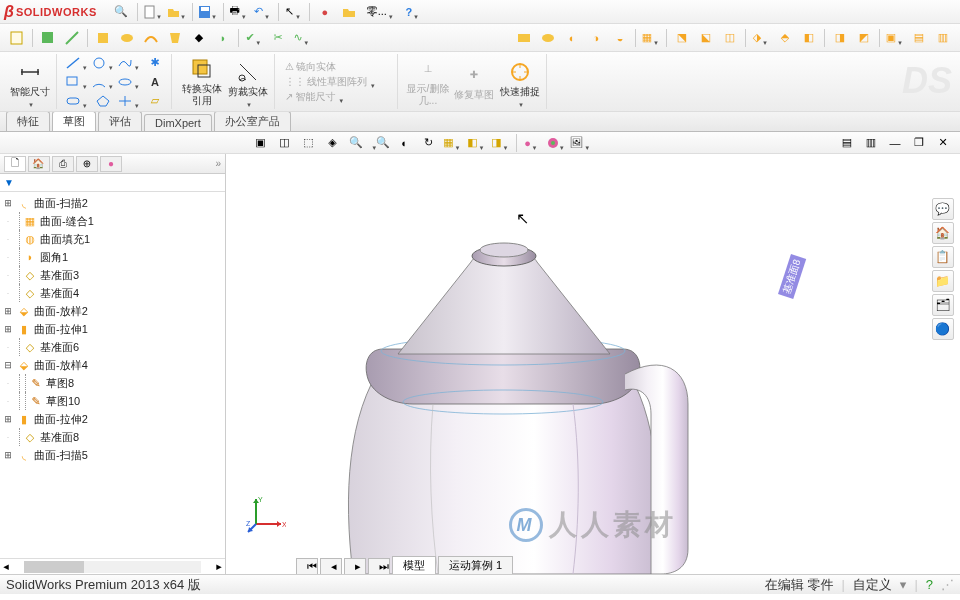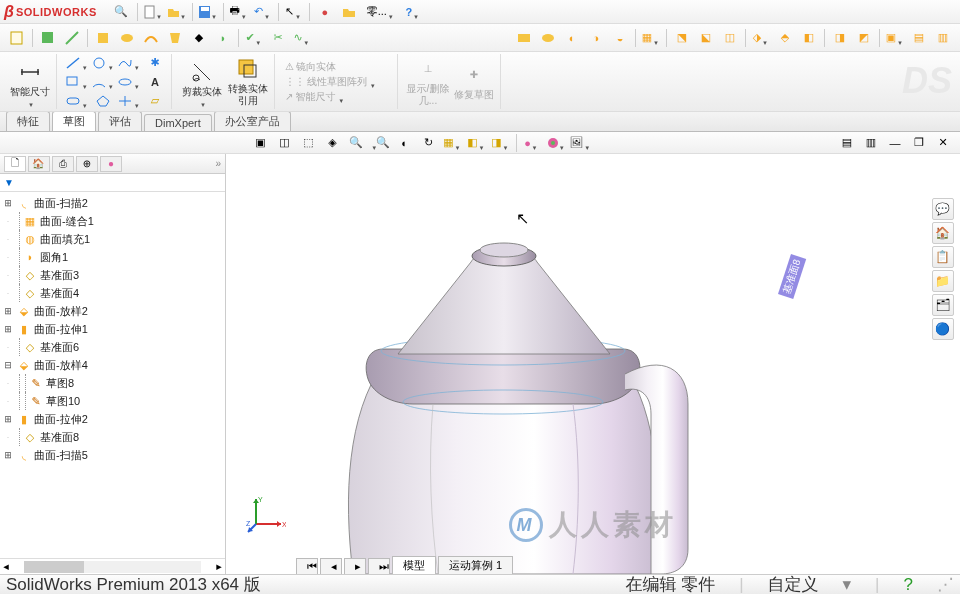--- a/index.html
+++ b/index.html
@@ -81,21 +81,21 @@
 .bottom-tabs { position: absolute; left: 70px; bottom: 0; height: 18px; display: flex; align-items: flex-end; }
 .btab { border: 1px solid #bbb; border-bottom: none; background: #f4f4f4; padding: 1px 10px; margin-right: 2px; font-size: 11px; cursor: pointer; }
 .btab.active { background: #fff; }
 .btab-nav { width: 16px; text-align: center; }
 
 
 .taskpane { position: absolute; right: 4px; top: 198px; width: 24px; display: flex; flex-direction: column; gap: 2px; }
 .tp-btn { width: 22px; height: 22px; border: 1px solid #ccc; background: linear-gradient(#fdfdfd,#ececec); display: flex; align-items: center; justify-content: center; cursor: pointer; font-size: 12px; border-radius: 2px; }
 
 
-.statusbar { height: 20px; background: linear-gradient(#fdfdfd,#ececec); border-top: 1px solid #ccc; display: flex; align-items: center; padding: 0 6px; font-size: 17px; color: #333; gap: 24px; }
+.statusbar { height: 20px; background: linear-gradient(#fdfdfd,#ececec); border-top: 1px solid #ccc; display: flex; align-items: center; padding: 0 6px; font-size: 13px; color: #333; gap: 8px; }
 .status-sep { color: #ccc; }
 .statusbar .spacer { flex: 1; }
 
 
 .wm { position: absolute; left: 50%; bottom: 30px; transform: translateX(-50%); font-size: 28px; font-weight: bold; color: rgba(140,140,140,0.55); letter-spacing: 4px; pointer-events: none; display: flex; align-items: center; gap: 6px; }
 .wm-badge { width: 34px; height: 34px; border: 3px solid rgba(80,140,200,0.6); border-radius: 50%; display: flex; align-items: center; justify-content: center; font-size: 18px; color: rgba(80,140,200,0.7); font-style: italic; }
 
 
 .c-y { fill: #f5c542; }
 .c-b { fill: #4488dd; }
@@ -362,35 +362,35 @@
         </div>
       <div class="rsmall">
           <span style="color:#d4a500">▱</span>
         </div>
     </div>
   </div>
   <div class="rgroup">
     <div class="rbigbtn">
       <div class="ico">
           <svg width="24" height="24">
-            <path d="M4 4l16 16M4 20c2-2 4-2 6 0" stroke="#333" fill="none"></path>
-            <circle cx="6" cy="18" r="3" fill="none" stroke="#333"></circle>
-          </svg>
-        </div>
-      <span>剪裁实体</span>
-        <span class="dd"></span>
+            <rect x="3" y="3" width="14" height="14" fill="#f5c542" stroke="#b08000"></rect>
+            <rect x="8" y="8" width="12" height="12" fill="none" stroke="#333"></rect>
+          </svg>
+        </div>
+      <span>转换实体引用</span>
     </div>
     <div class="rbigbtn">
       <div class="ico">
           <svg width="24" height="24">
-            <rect x="3" y="3" width="14" height="14" fill="#f5c542" stroke="#b08000"></rect>
-            <rect x="8" y="8" width="12" height="12" fill="none" stroke="#333"></rect>
-          </svg>
-        </div>
-      <span>转换实体引用</span>
+            <path d="M4 4l16 16M4 20c2-2 4-2 6 0" stroke="#333" fill="none"></path>
+            <circle cx="6" cy="18" r="3" fill="none" stroke="#333"></circle>
+          </svg>
+        </div>
+      <span>剪裁实体</span>
+        <span class="dd"></span>
     </div>
   </div>
   <div class="rgroup">
     <div class="rcol" style="width:110px">
       <div class="rlabel disabled">
           <span>⚠</span>
           <span>镜向实体</span>
         </div>
       <div class="rlabel disabled">
           <span>⋮⋮</span>
@@ -405,20 +405,30 @@
     </div>
   </div>
   <div class="rgroup">
     <div class="rbigbtn disabled">
       <div class="ico">⊥</div>
       <span>显示/删除几...</span>
     </div>
     <div class="rbigbtn disabled">
       <div class="ico">✚</div>
       <span>修复草图</span>
+    </div>
+    <div class="rbigbtn">
+      <div class="ico">
+          <svg width="24" height="24">
+            <circle cx="12" cy="12" r="8" fill="none" stroke="#f5a623" stroke-width="2"></circle>
+            <path d="M12 4v4M12 16v4M4 12h4M16 12h4" stroke="#f5a623"></path>
+          </svg>
+        </div>
+      <span>快速捕捉</span>
+        <span class="dd"></span>
     </div>
   </div>
 </div>
 
 <div class="cmdtabs">
   <div class="cmdtab">特征</div>
   <div class="cmdtab active">草图</div>
   <div class="cmdtab">评估</div>
   <div class="cmdtab">DimXpert</div>
   <div class="cmdtab">办公室产品</div>

